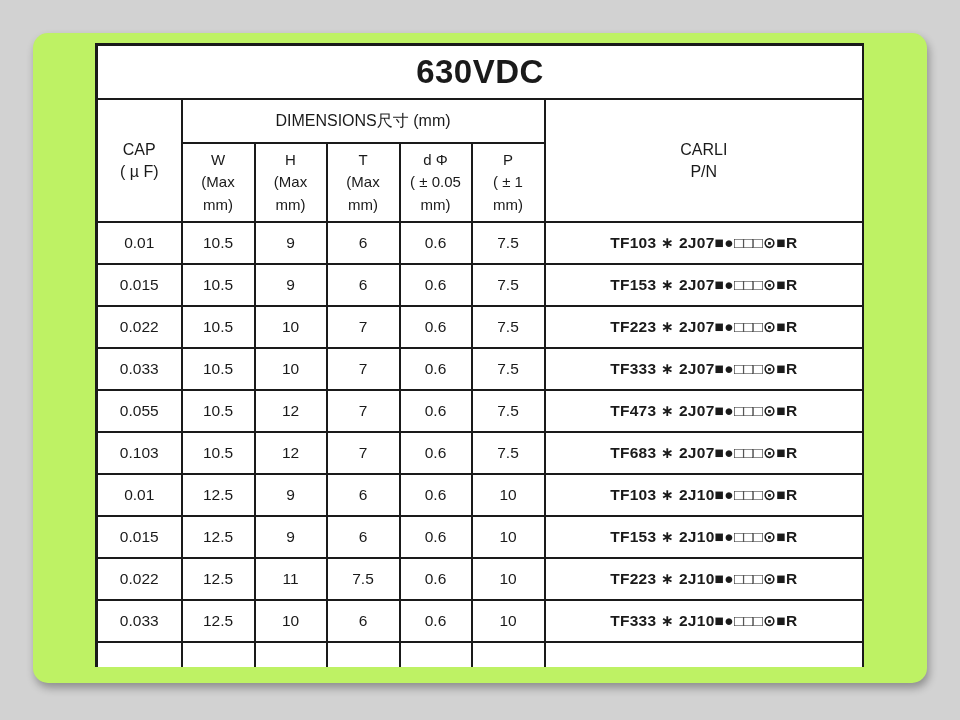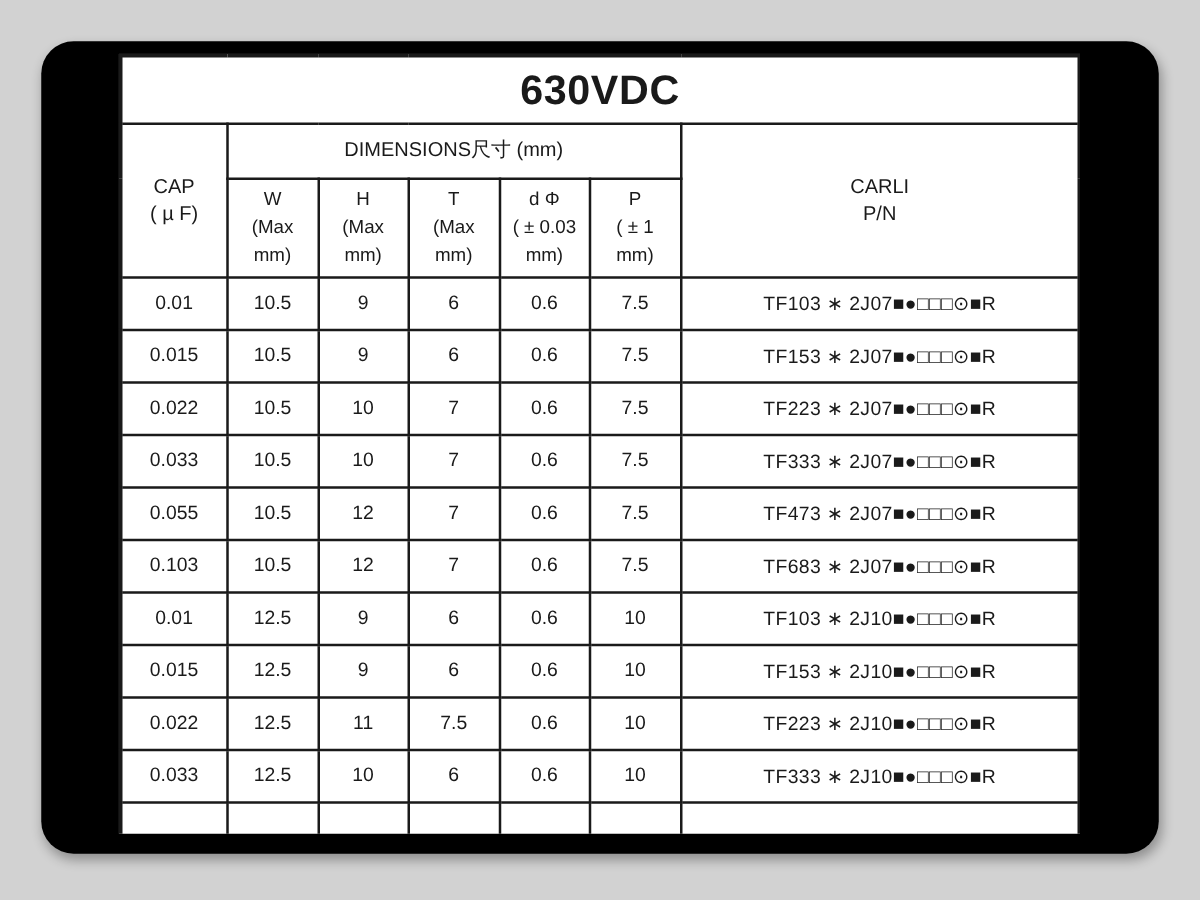--- a/index.html
+++ b/index.html
@@ -16,22 +16,22 @@
     width: 960px;
     height: 720px;
     background: #d2d2d2;
   }
   .card {
     position: absolute;
     left: 33px;
     top: 33px;
     width: 894px;
     height: 650px;
-    background: #000000;
-    border-radius: 26px;
+    background: #bef264;
+    border-radius: 15px;
     box-shadow: 2px 5px 9px rgba(0,0,0,0.32);
   }
   .table-clip {
     position: absolute;
     left: 62px;
     top: 10px;
     width: 769px;
     height: 624px;
     overflow: hidden;
   }
@@ -68,21 +68,21 @@
     font-size: 15px;
     line-height: 1.5;
     white-space: pre-line;
   }
   tr.r-data td {
     height: 40px;
     font-size: 15.5px;
   }
   td.pn {
     font-size: 16px;
-    font-weight: normal;
+    font-weight: bold;
     letter-spacing: 0.3px;
   }
   tr.r-partial td { height: 40px; }
 </style>
 </head>
 <body>
 
 <div class="stage">
   <div class="card">
     <div class="table-clip">
@@ -111,21 +111,21 @@
           <td class="sub">W
 (Max
 mm)</td>
           <td class="sub">H
 (Max
 mm)</td>
           <td class="sub">T
 (Max
 mm)</td>
           <td class="sub">d Φ
-( ± 0.03
+( ± 0.05
 mm)</td>
           <td class="sub">P
 ( ± 1
 mm)</td>
         </tr>
 
         <tr class="r-data">
           <td>0.01</td>
           <td>10.5</td>
           <td>9</td>

